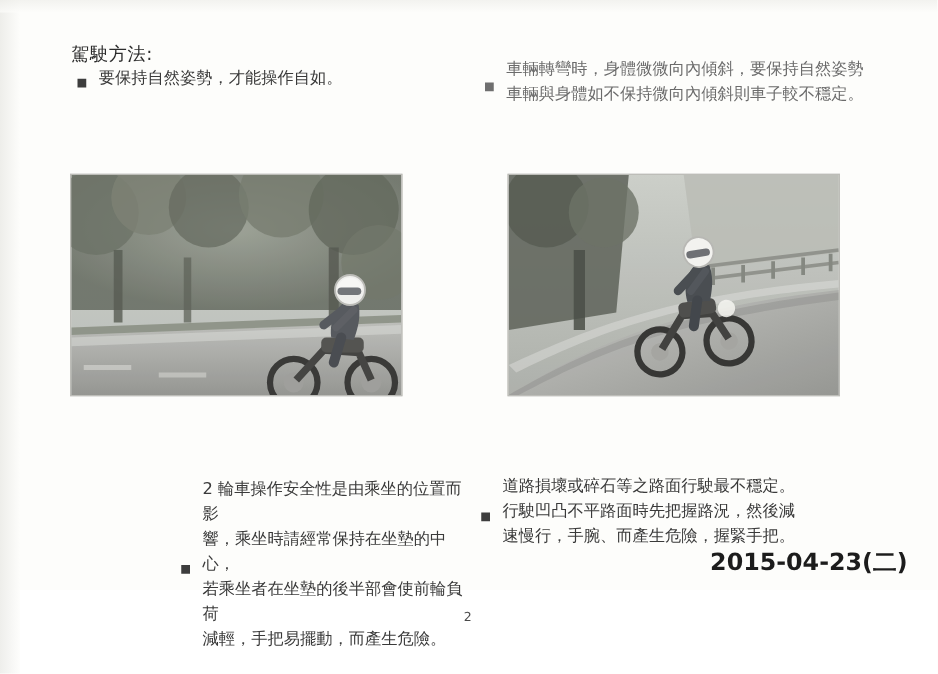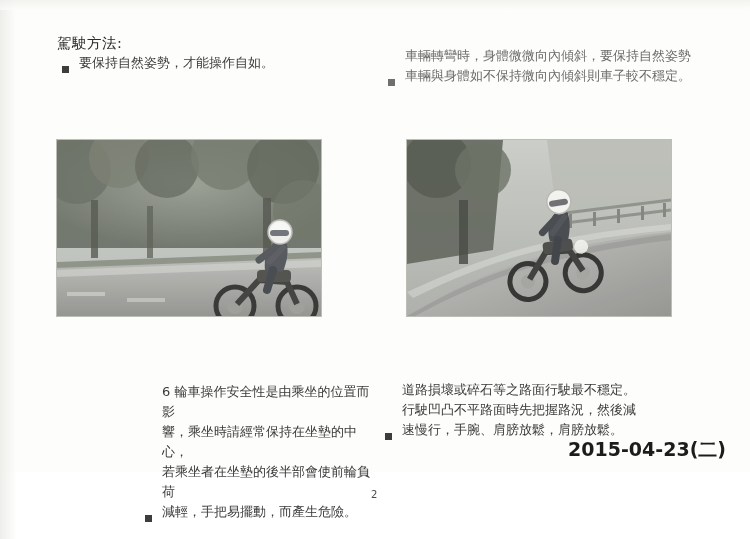--- a/index.html
+++ b/index.html
@@ -49,21 +49,21 @@
   }
 
   .bullet-block {
     position: absolute;
     color: #3a3a3a;
     font-size: 13px;
     line-height: 20px;
   }
   .bullet-row {
     display: flex;
-    align-items: flex-end;
+    align-items: center;
   }
   .sq {
     width: 7px;
     height: 7px;
     background: #3d3d3d;
     margin-top: 6px;
     margin-right: 10px;
     flex: 0 0 auto;
   }
   .sq.light { background: #6f6f6f; }
@@ -251,33 +251,33 @@
 
         <circle cx="44" cy="30" r="7" fill="#f4f4f0" opacity=".85"></circle>
       </g>
       <rect x="0" y="0" width="264" height="176" fill="#ffffff" opacity="0.06"></rect>
     </svg>
   </div>
 
   <div class="bullet-block" id="b-left-bottom">
     <div class="bullet-row">
       <span class="sq"></span>
-      <span class="btext">6 輪車操作安全性是由乘坐的位置而影
+      <span class="btext">2 輪車操作安全性是由乘坐的位置而影
 響，乘坐時請經常保持在坐墊的中心，
 若乘坐者在坐墊的後半部會使前輪負荷
 減輕，手把易擺動，而產生危險。</span>
     </div>
   </div>
 
   <div class="bullet-block" id="b-right-bottom">
     <div class="bullet-row">
       <span class="sq"></span>
       <span class="btext">道路損壞或碎石等之路面行駛最不穩定。
 行駛凹凸不平路面時先把握路況，然後減
-速慢行，手腕、肩膀放鬆，肩膀放鬆。</span>
+速慢行，手腕、而產生危險，握緊手把。</span>
     </div>
   </div>
 
   <div class="page-number">2</div>
 
   <div class="date-stamp">2015-04-23(二)</div>
 
 </div>
 
 </body></html>

